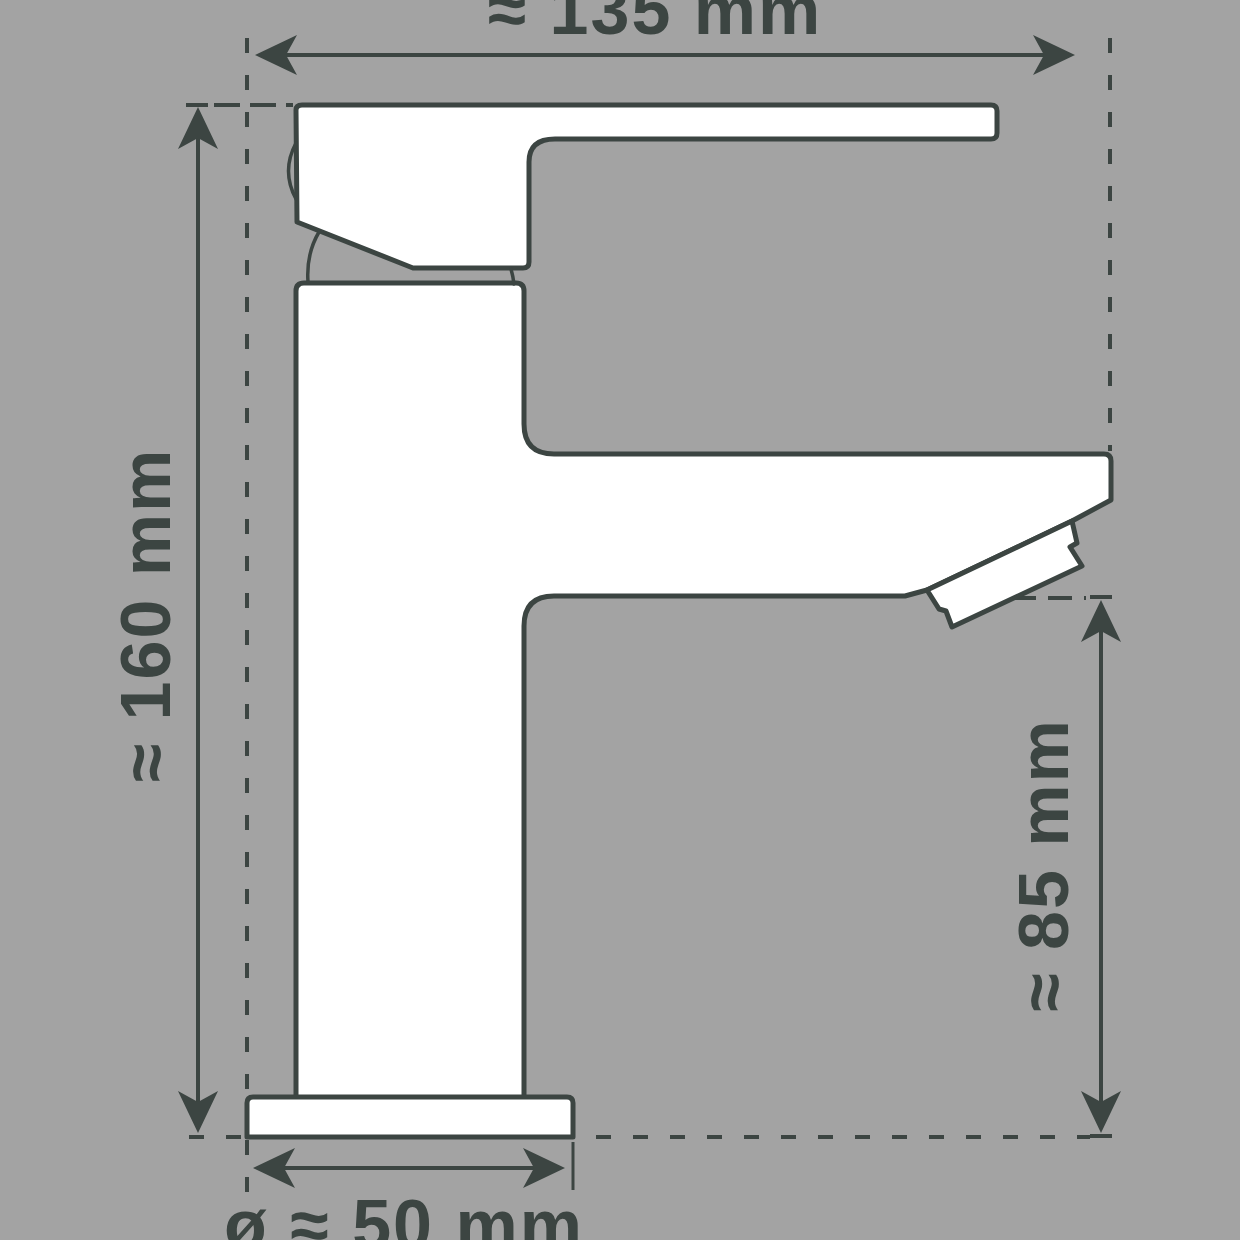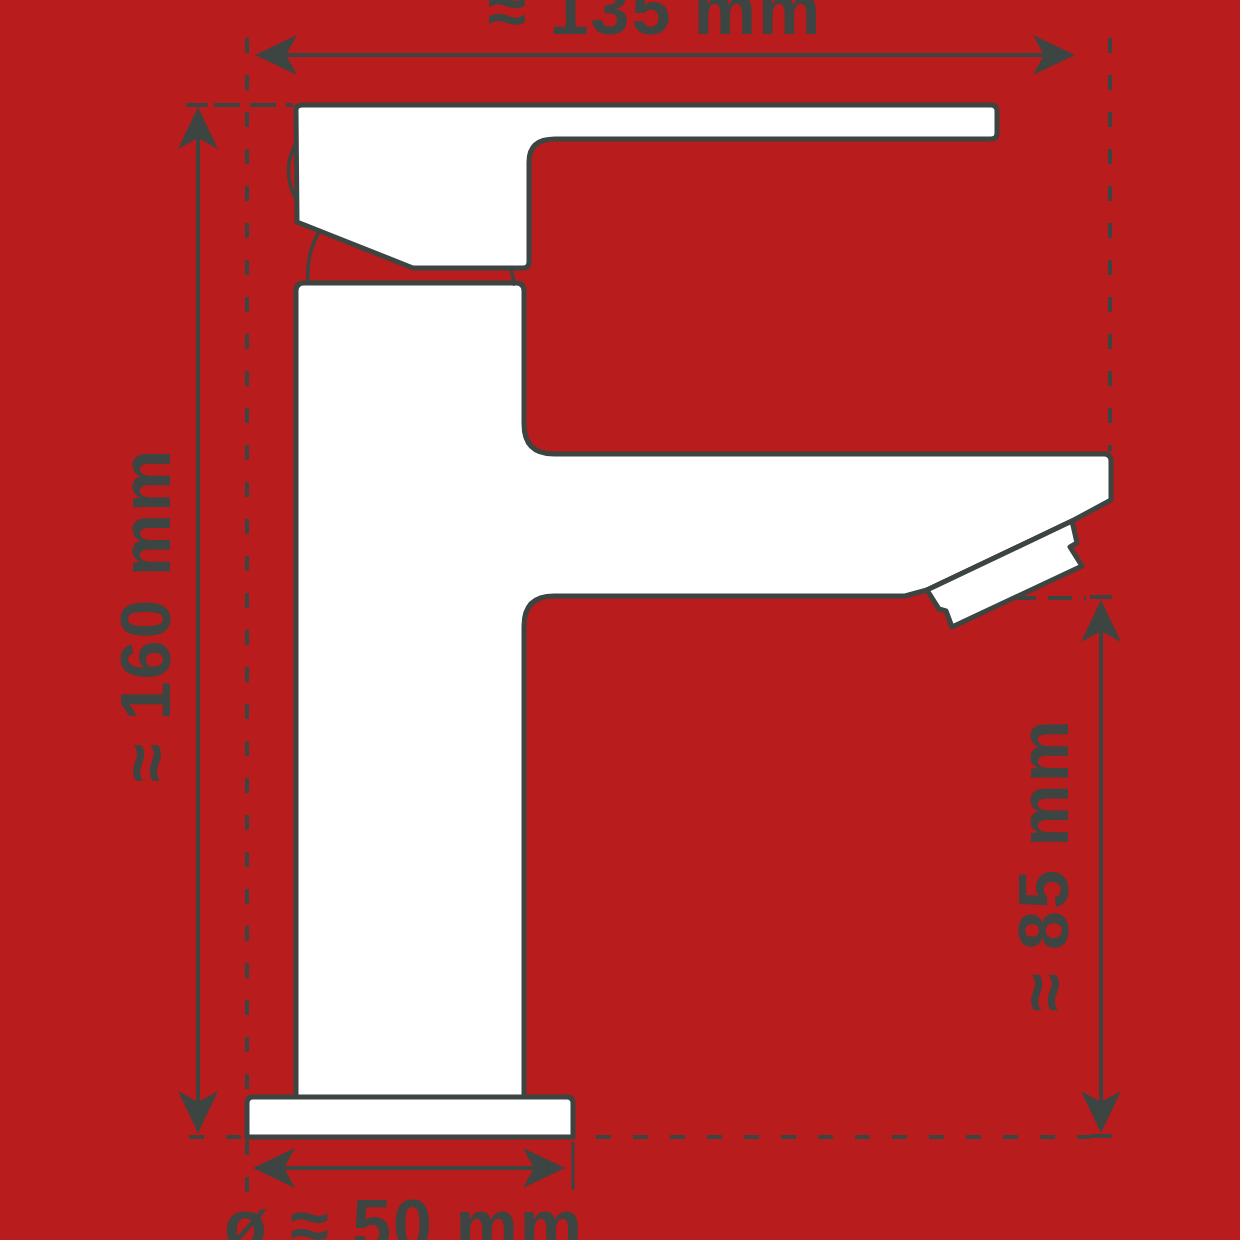--- a/index.html
+++ b/index.html
@@ -7,21 +7,21 @@
     padding: 0;
     width: 1240px;
     height: 1240px;
     overflow: hidden;
     background: #ffffff;
   }
   .stage {
     position: relative;
     width: 1240px;
     height: 1240px;
-    background: #b91c1c;
+    background: #a3a3a3;
     overflow: hidden;
   }
   svg {
     display: block;
     width: 1240px;
     height: 1240px;
   }
   .dim-label {
     font-family: "Liberation Sans", "DejaVu Sans", sans-serif;
     font-weight: bold;

